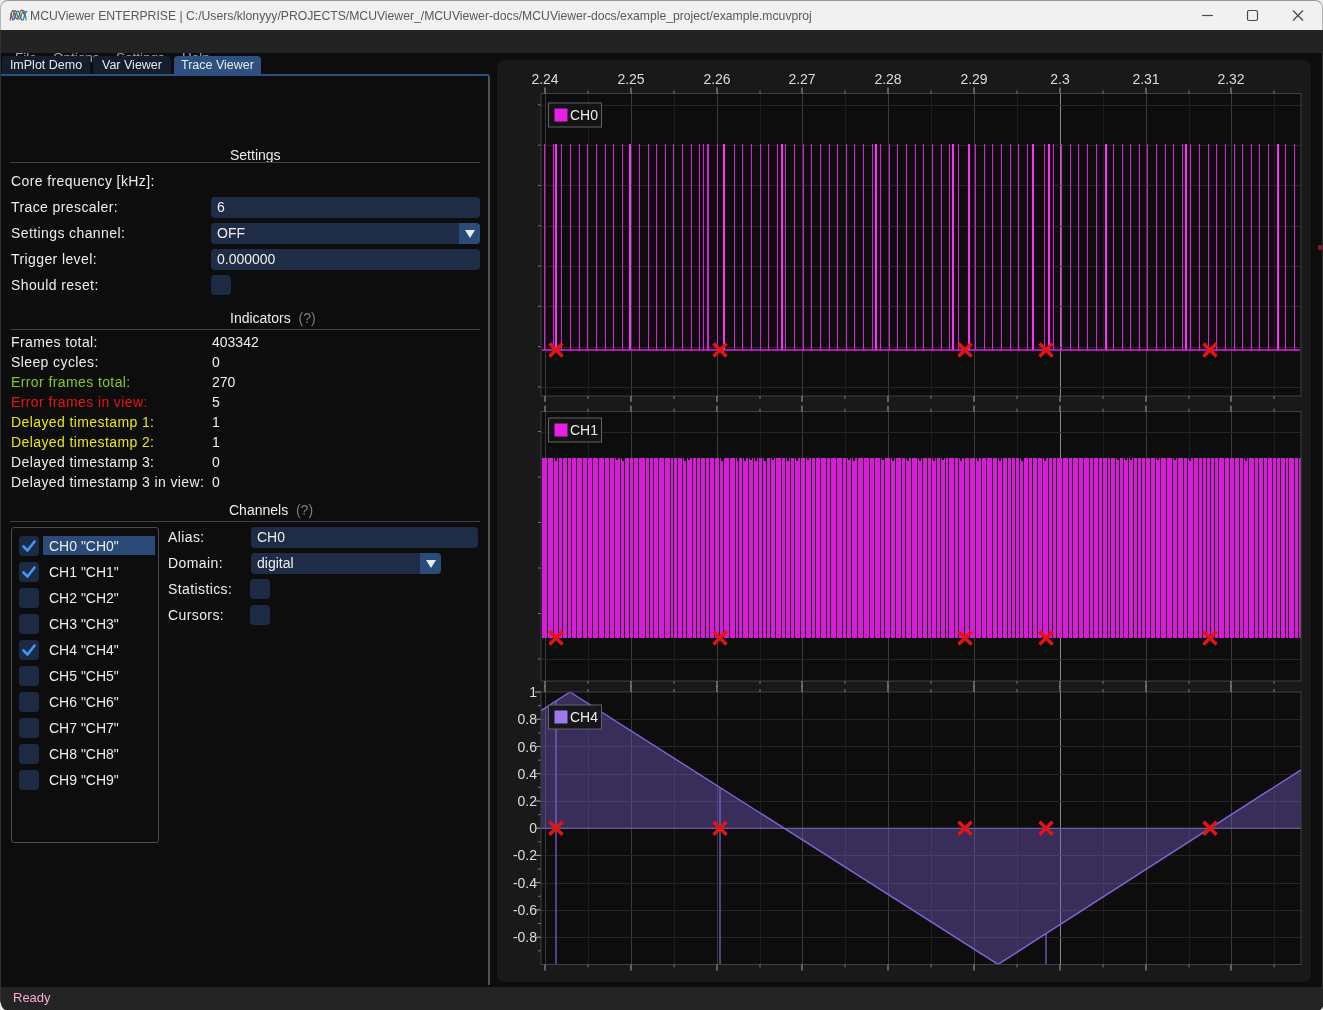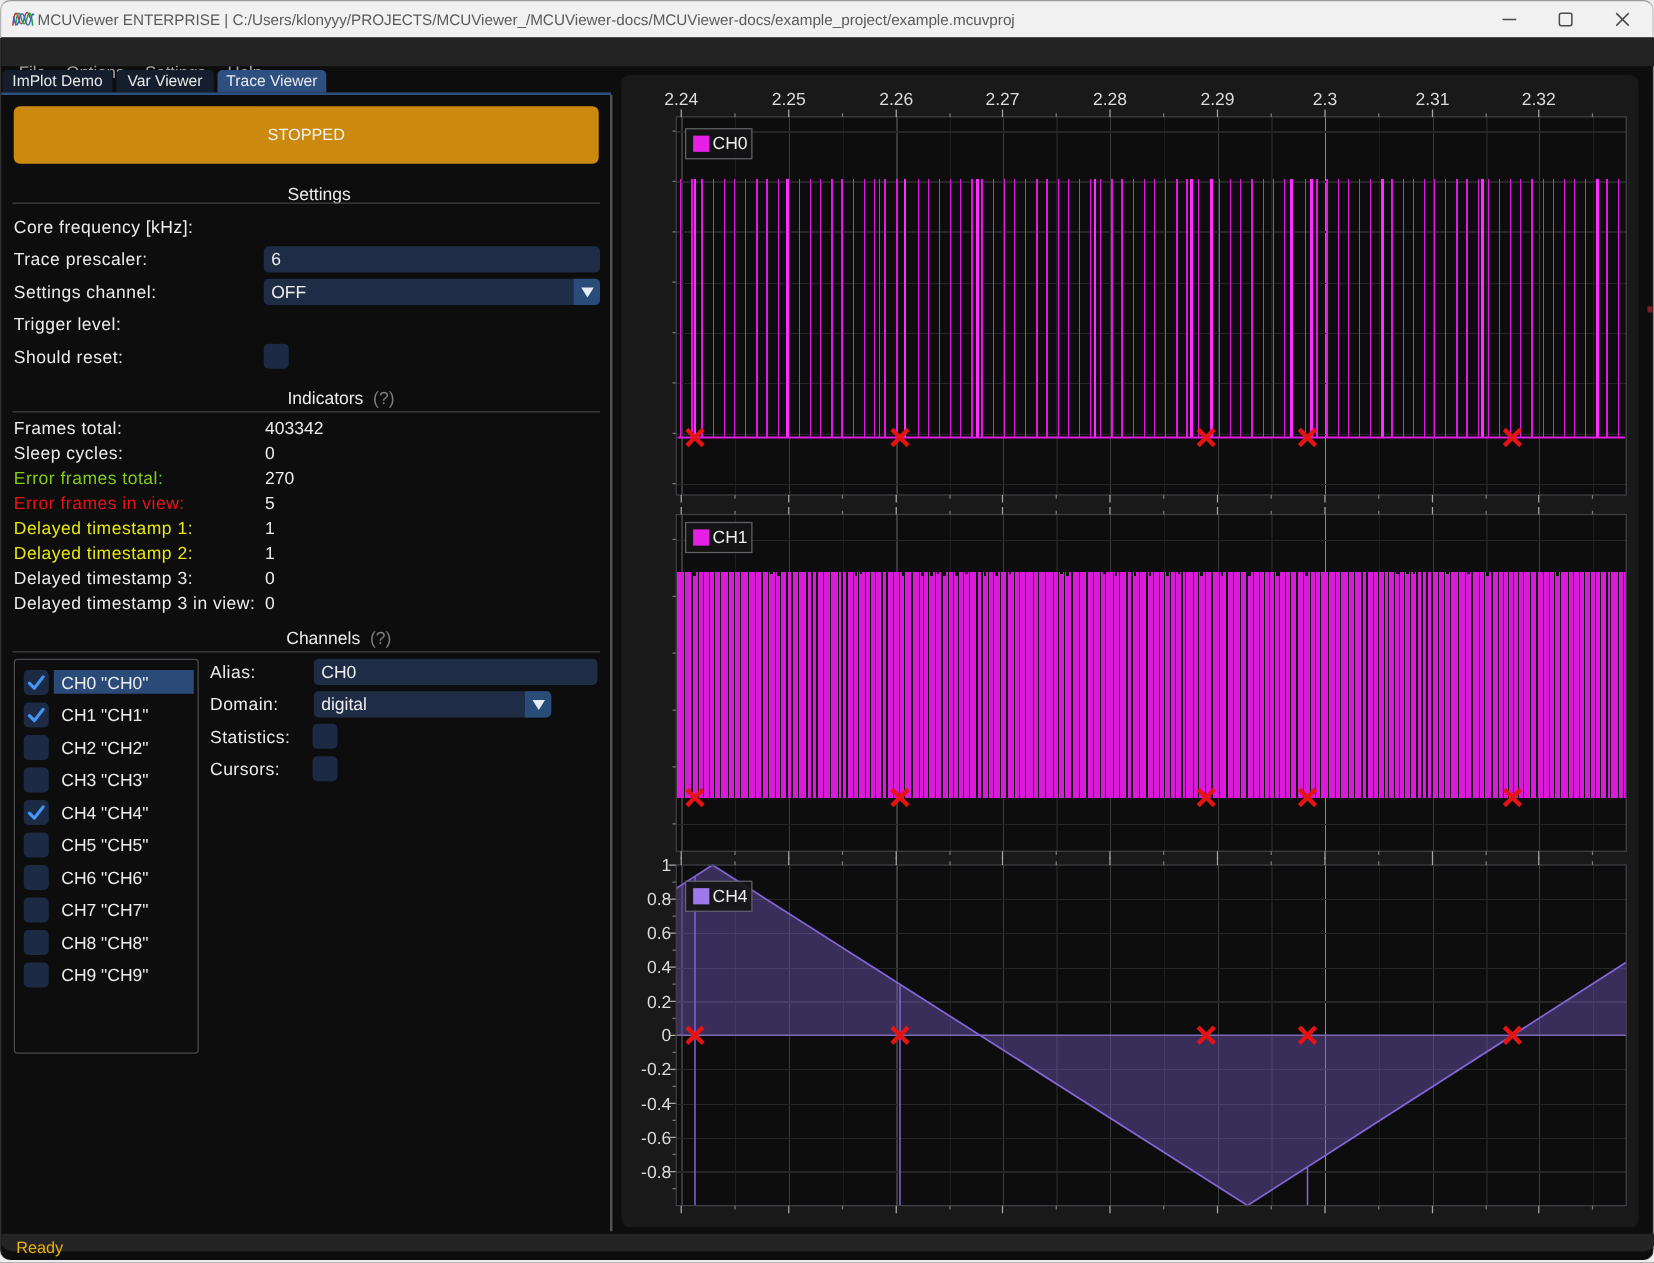--- a/index.html
+++ b/index.html
@@ -18,21 +18,21 @@
 .lbl{position:absolute;left:10px;font-size:14px;letter-spacing:0.4px;color:#ededed;white-space:nowrap;}
 .val{position:absolute;left:211px;font-size:14px;color:#ededed;}
 .field{position:absolute;left:210px;width:269px;height:21px;background:#1e2c45;border-radius:4px;color:#eeeeee;font-size:14px;padding:2px 0 0 6px;}
 .combo .arrow{position:absolute;right:0;top:0;width:21px;height:21px;background:#2a4c78;border-radius:0 4px 4px 0;}
 .tri{position:absolute;right:5px;top:7px;width:0;height:0;border-left:5.5px solid transparent;border-right:5.5px solid transparent;border-top:8px solid #e7edf5;}
 .cb{position:absolute;width:20px;height:20px;background:#1c2a43;border-radius:4px;}
 #chanlist{left:10px;top:497px;width:148px;height:316px;background:#0d0d0d;border:1px solid #4a4a50;border-radius:3px;}
 .row-sel{position:absolute;left:42px;width:112px;height:19px;background:#2a4a78;}
 .chtext{position:absolute;left:48px;font-size:14px;color:#ededed;white-space:nowrap;}
 #divider{left:487px;top:46px;width:2px;height:909px;background:#515156;}
-#statusbar{left:0;top:957px;width:1323px;height:14px;background:#242424;border-radius:0 0 8px 8px;color:#eab308;font-size:13px;padding:2.5px 0 0 12px;}
+#statusbar{left:0;top:957px;width:1323px;height:24px;background:#242424;border-radius:0 0 8px 8px;color:#f9a8d4;font-size:13px;padding:2.5px 0 0 12px;}
 </style></head>
 <body>
 <div id="win">
   <div id="titlebar" class="abs"></div>
   <svg class="abs" style="left:9px;top:7px" width="19" height="16" viewBox="0 0 19 16">
 <path d="M1.2,13.5 C2.6,1.5 4.4,1.5 5.8,7.5 C7.2,13.5 9.0,13.5 10.4,7.5 C11.8,1.5 13.6,1.5 15,7.5" fill="none" stroke="#c23a3a" stroke-width="1.25"></path>
 <path d="M3.4,13.5 C4.8,1.5 6.6,1.5 8.0,7.5 C9.4,13.5 11.2,13.5 12.6,7.5 C14,1.5 15.8,1.5 17.2,13.5" fill="none" stroke="#2f9e46" stroke-width="1.25"></path>
 <path d="M1.8,6 C3.2,14.5 5.0,14.5 6.4,8.5 C7.8,2.5 9.6,2.5 11,8.5 C12.4,14.5 14.2,14.5 15.6,8.5 C16.6,4.2 17.4,3.4 18,5.2" fill="none" stroke="#3b67c4" stroke-width="1.25"></path>
 </svg>
   <div id="titletext" class="abs">MCUViewer ENTERPRISE | C:/Users/klonyyy/PROJECTS/MCUViewer_/MCUViewer-docs/MCUViewer-docs/example_project/example.mcuvproj</div>
@@ -45,31 +45,31 @@
   <div id="appdark" class="abs">
     <div id="menubar" class="abs"></div>
     <span class="menuitem" style="left:14px">File</span>
 <span class="menuitem" style="left:52px">Options</span>
 <span class="menuitem" style="left:115px">Settings</span>
 <span class="menuitem" style="left:181px">Help</span>
 <div class="tab" style="left:1px;width:88px;background:#141e2d;text-align:center">ImPlot Demo</div>
 <div class="tab" style="left:92px;width:78px;background:#141e2d;text-align:center">Var Viewer</div>
 <div class="tab" style="left:173px;width:87px;background:#2e5080;text-align:center">Trace Viewer</div>
 <div id="tabline" class="abs"></div>
-<div id="btn" class="abs">STOPPED</div>
 <div class="hdr" style="left:229px;top:117px">Settings</div>
 <div class="sep" style="top:131.5px"></div>
 <div class="lbl" style="top:142.5px">Core frequency [kHz]:</div>
 <div class="lbl" style="top:168.5px">Trace prescaler:</div>
 <div class="field" style="top:166.5px">6</div>
 <div class="lbl" style="top:194.5px">Settings channel:</div>
 <div class="field combo" style="top:192.5px">OFF<span class="arrow">
           <span class="tri"></span>
         </span></div>
 <div class="lbl" style="top:220.5px">Trigger level:</div>
+<div class="field" style="top:218.5px">0.000000</div>
 <div class="lbl" style="top:247px">Should reset:</div>
 <div class="cb" style="left:210px;top:245px"></div>
 <div class="hdr" style="left:229px;top:280px">Indicators&nbsp; <span class="q">(?)</span></div>
 <div class="sep" style="top:298.5px"></div>
 <div class="lbl" style="top:304px;color:#ededed">Frames total:</div>
 <div class="val" style="top:304px">403342</div>
 <div class="lbl" style="top:324px;color:#ededed">Sleep cycles:</div>
 <div class="val" style="top:324px">0</div>
 <div class="lbl" style="top:344px;color:#84cc16">Error frames total:</div>
 <div class="val" style="top:344px">270</div>

